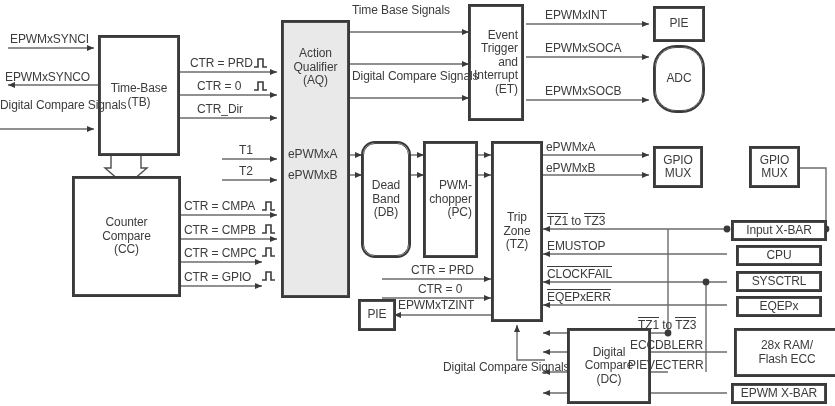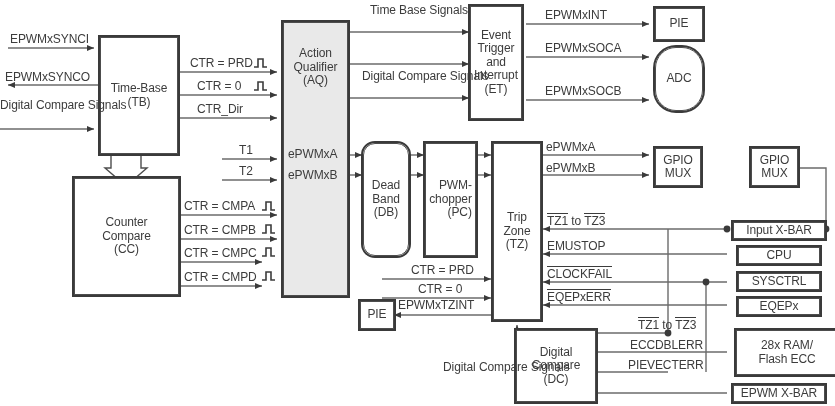--- a/index.html
+++ b/index.html
@@ -29,21 +29,21 @@
   .blk span{display:block;padding:0 2px;}
   .lbl{
     position:absolute;
     color:#3c3c3c;
     font-size:12px;
     line-height:13.5px;
     letter-spacing:-0.1px;
     white-space:nowrap;
   }
   .lbl.ctr{text-align:center;}
-  .lbl.right{text-align:center;margin-left:10px;}
+  .lbl.right{text-align:left;}
   .ovr{position:relative;}
   .ovr::before{
     content:"";
     position:absolute;
     left:0;right:0;top:-1px;
     border-top:1.4px solid #3c3c3c;
   }
   .pulse{
     position:absolute;
     width:13px;height:10px;
@@ -151,21 +151,21 @@
   </div>
 
   <div class="blk shaded" style="left:283px;top:22px;width:65px;height:274px;align-items:flex-start;padding-top:24px;">
     <div>
       <span>Action</span>
       <span>Qualifier</span>
       <span>(AQ)</span>
     </div>
   </div>
 
-  <div class="blk" style="left:470px;top:6px;width:52px;height:113px;">
+  <div class="blk" style="left:470px;top:6px;width:52px;height:113px;text-align:right;">
     <div>
       <span>Event</span>
       <span>Trigger</span>
       <span>and</span>
       <span>Interrupt</span>
       <span>(ET)</span>
     </div>
   </div>
 
   <div class="blk" style="left:363px;top:143px;width:46px;height:113px;border-radius:12px;">
@@ -185,21 +185,21 @@
   </div>
 
   <div class="blk" style="left:493px;top:143px;width:48px;height:177px;">
     <div>
       <span>Trip</span>
       <span>Zone</span>
       <span>(TZ)</span>
     </div>
   </div>
 
-  <div class="blk" style="left:516px;top:330px;width:80px;height:72px;align-items:center;">
+  <div class="blk" style="left:569px;top:330px;width:80px;height:72px;align-items:center;">
     <div>
       <span>Digital</span>
       <span>Compare</span>
       <span>(DC)</span>
     </div>
   </div>
 
   <div class="blk" style="left:655px;top:8px;width:48px;height:32px;">
     <span>PIE</span>
   </div>
@@ -285,21 +285,21 @@
   <div class="lbl" style="left:184px;top:224px;">CTR = CMPB</div>
   <svg class="pulse" style="left:262px;top:224px;" viewBox="0 0 13 10">
     <path d="M0,9 L4,9 L4,1 L9,1 L9,9 L13,9" stroke="#3c3c3c" stroke-width="1.6" fill="none"></path>
   </svg>
 
   <div class="lbl" style="left:184px;top:247px;">CTR = CMPC</div>
   <svg class="pulse" style="left:262px;top:247px;" viewBox="0 0 13 10">
     <path d="M0,9 L4,9 L4,1 L9,1 L9,9 L13,9" stroke="#3c3c3c" stroke-width="1.6" fill="none"></path>
   </svg>
 
-  <div class="lbl" style="left:184px;top:271px;">CTR = CMPD</div>
+  <div class="lbl" style="left:184px;top:271px;">CTR = GPIO</div>
   <svg class="pulse" style="left:262px;top:271px;" viewBox="0 0 13 10">
     <path d="M0,9 L4,9 L4,1 L9,1 L9,9 L13,9" stroke="#3c3c3c" stroke-width="1.6" fill="none"></path>
   </svg>
 
   <div class="lbl right" style="left:352px;top:4px;width:114px;">
     <span>Time Base</span>
     <span>Signals</span>
   </div>
 
 

